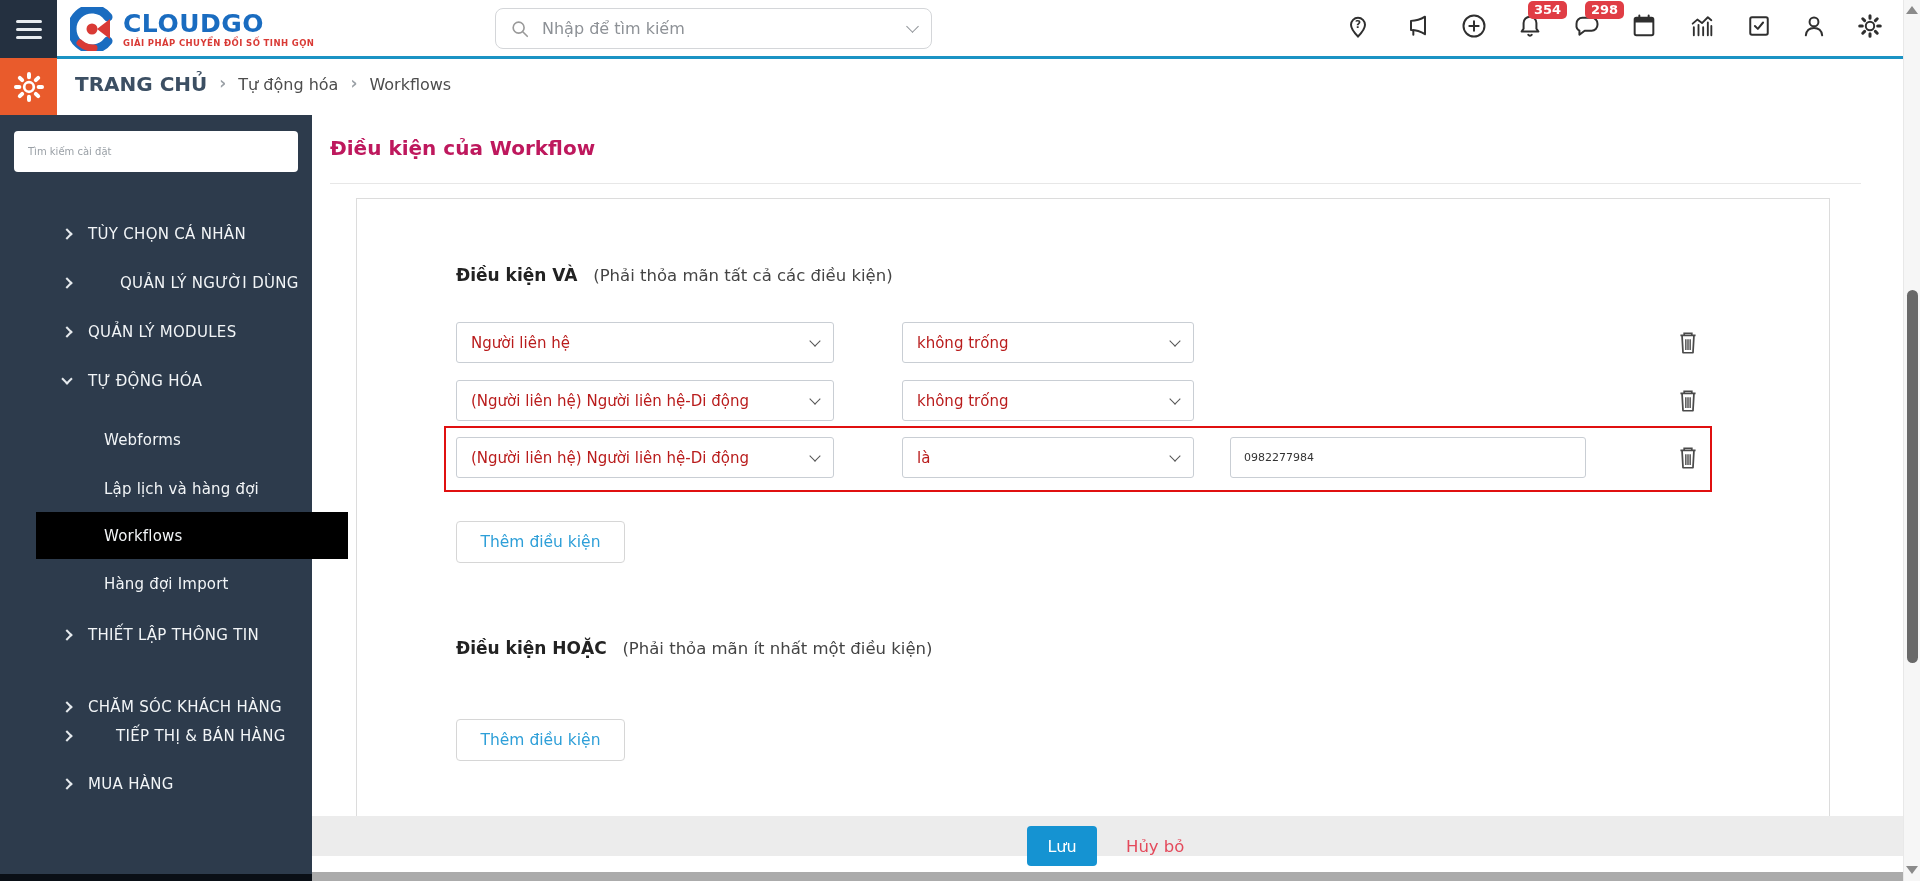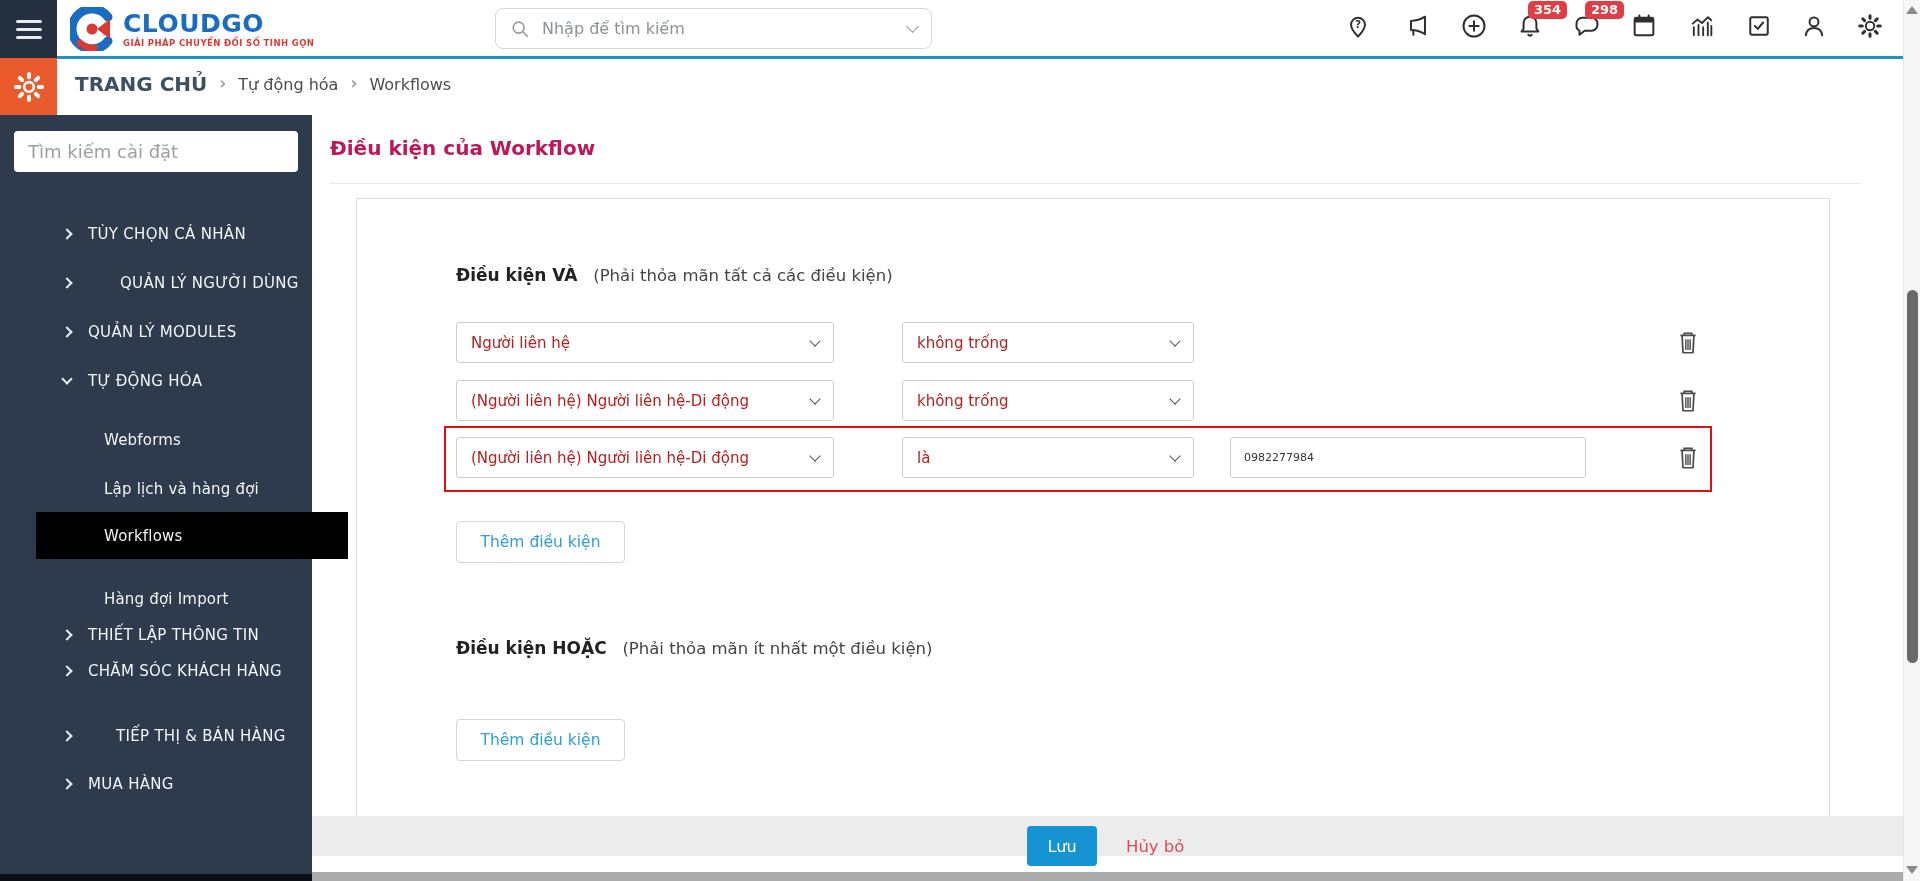--- a/index.html
+++ b/index.html
@@ -27,21 +27,21 @@
   
   .crumbbar{left:0;top:59px;width:1920px;height:56px;background:#fff;}
   .orangetile{left:0;top:58px;width:57px;height:57px;background:#e95b2c;display:flex;align-items:center;justify-content:center;}
   .crumbs{left:75px;top:72px;display:flex;align-items:center;gap:12px;}
   .crumb-root{font-size:20px;font-weight:600;color:#3c4f63;}
   .crumb-sep{font-size:17px;color:#9aa0a6;font-weight:bold;transform:translateY(-1px);}
   .crumb-item{font-size:16px;color:#4d4d4d;}
 
   
   .sidebar{left:0;top:115px;width:312px;height:759px;background:#2d3b4c;}
-  .side-search{position:absolute;left:14px;top:16px;width:284px;height:41px;border:none;border-radius:4px;padding:0 14px;font-size:18px;color:#ec4899;outline:none;}
+  .side-search{position:absolute;left:14px;top:16px;width:284px;height:41px;border:none;border-radius:4px;padding:0 14px;font-size:10px;color:#ec4899;outline:none;}
   .side-search::placeholder{color:#9aa0a6;}
   .nav-item{position:absolute;left:0;width:312px;height:48px;display:flex;align-items:center;color:#f2f5f7;font-size:15px;cursor:pointer;margin-left:36px;}
   .nav-item .lbl{margin-left:52px;letter-spacing:.3px;}
   .nav-item.child .lbl{margin-left:68px;letter-spacing:.2px;}
   .nav-item.active{background:#000;}
   .chev{position:absolute;left:27px;width:8px;height:8px;border-right:2px solid #e6eaee;border-bottom:2px solid #e6eaee;}
   .chev.right{transform:rotate(-45deg);}
   .chev.down{transform:rotate(45deg);top:18px;}
 
   
@@ -217,28 +217,28 @@
     </div>
     <div class="nav-item child" style="top:301px;">
       <span class="lbl">Webforms</span>
     </div>
     <div class="nav-item child" style="top:350px;">
       <span class="lbl">Lập lịch và hàng đợi</span>
     </div>
     <div class="nav-item child active" style="top:397px;height:47px;">
       <span class="lbl">Workflows</span>
     </div>
-    <div class="nav-item child" style="top:460px;">
+    <div class="nav-item child" style="top:445px;">
       <span class="lbl">Hàng đợi Import</span>
     </div>
     <div class="nav-item" style="top:496px;">
       <span class="chev right" style="top:20px;"></span>
       <span class="lbl">THIẾT LẬP THÔNG TIN</span>
     </div>
-    <div class="nav-item" style="top:532px;text-align:center;">
+    <div class="nav-item" style="top:568px;text-align:center;">
       <span class="chev right" style="top:20px;"></span>
       <span class="lbl">CHĂM SÓC KHÁCH HÀNG</span>
     </div>
     <div class="nav-item" style="top:597px;padding-left:28px;">
       <span class="chev right" style="top:20px;"></span>
       <span class="lbl">TIẾP THỊ &amp; BÁN HÀNG</span>
     </div>
     <div class="nav-item" style="top:645px;">
       <span class="chev right" style="top:20px;"></span>
       <span class="lbl">MUA HÀNG</span>

